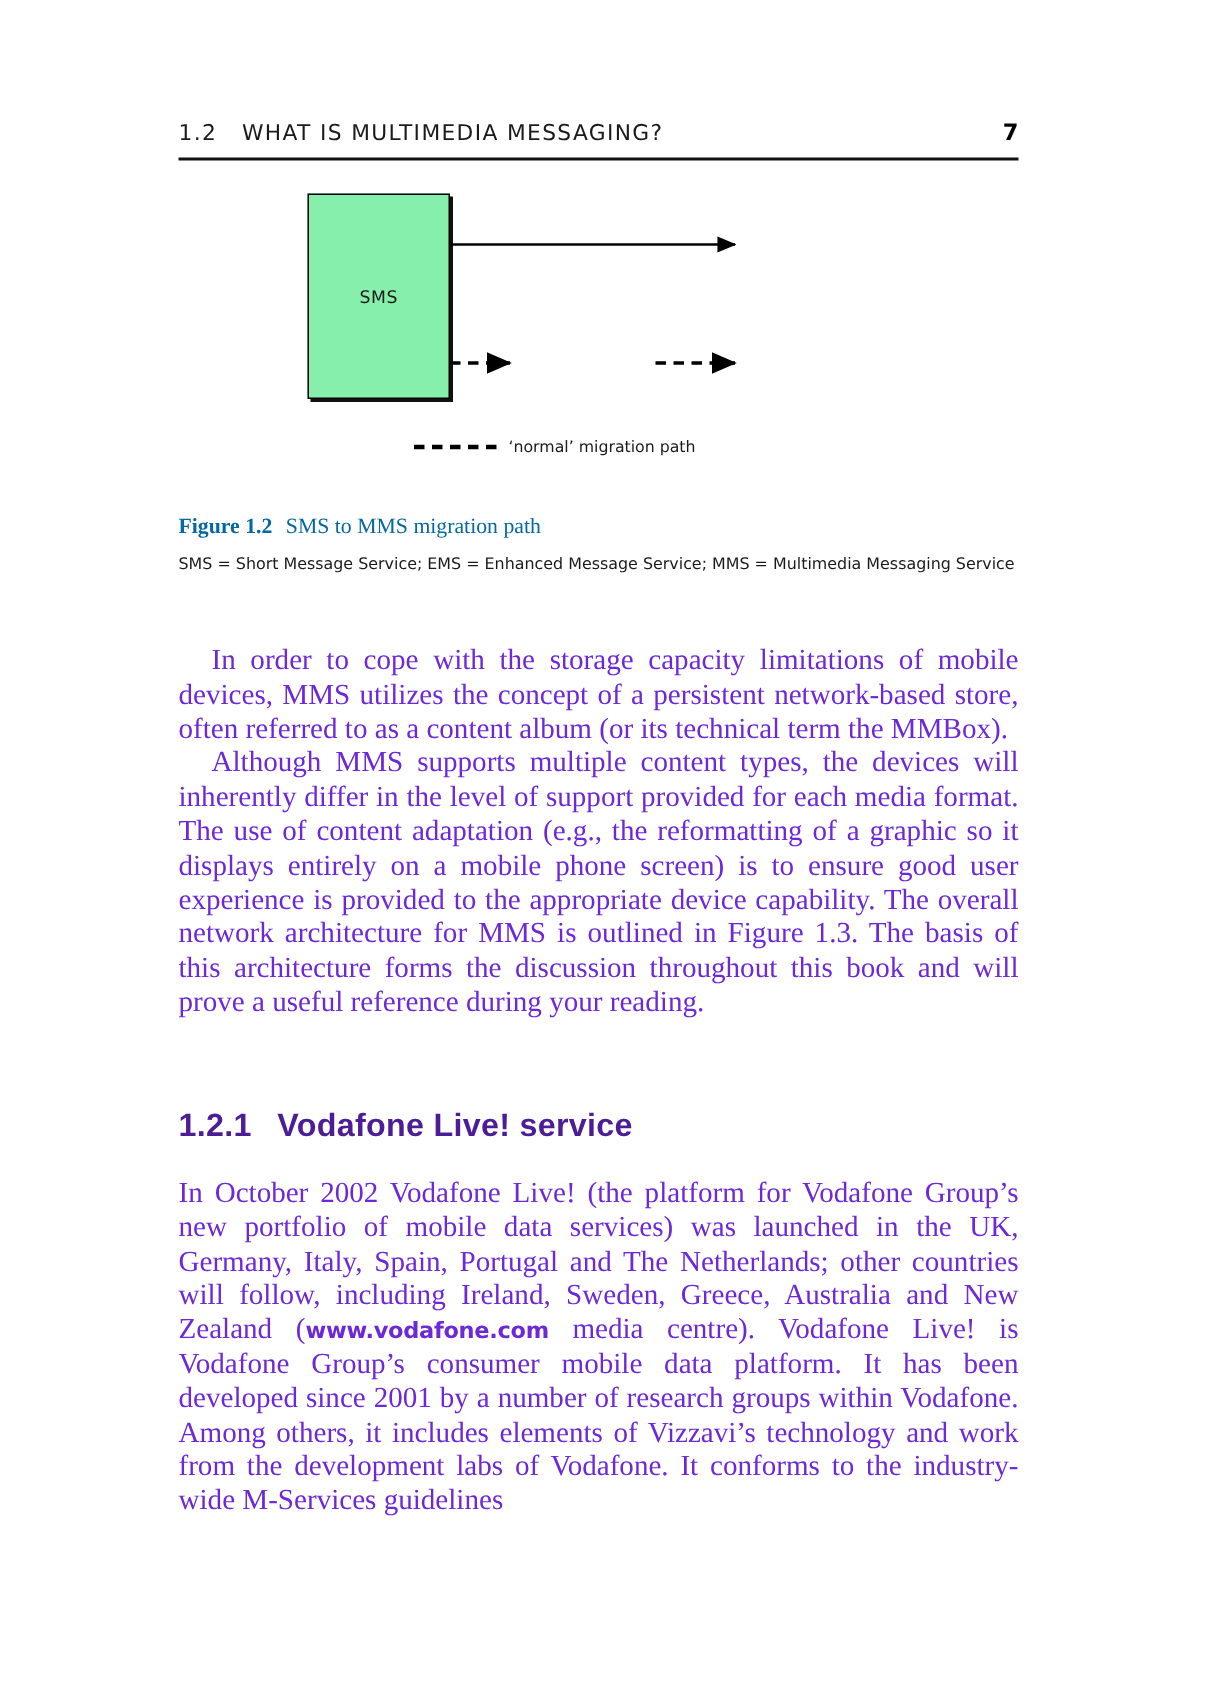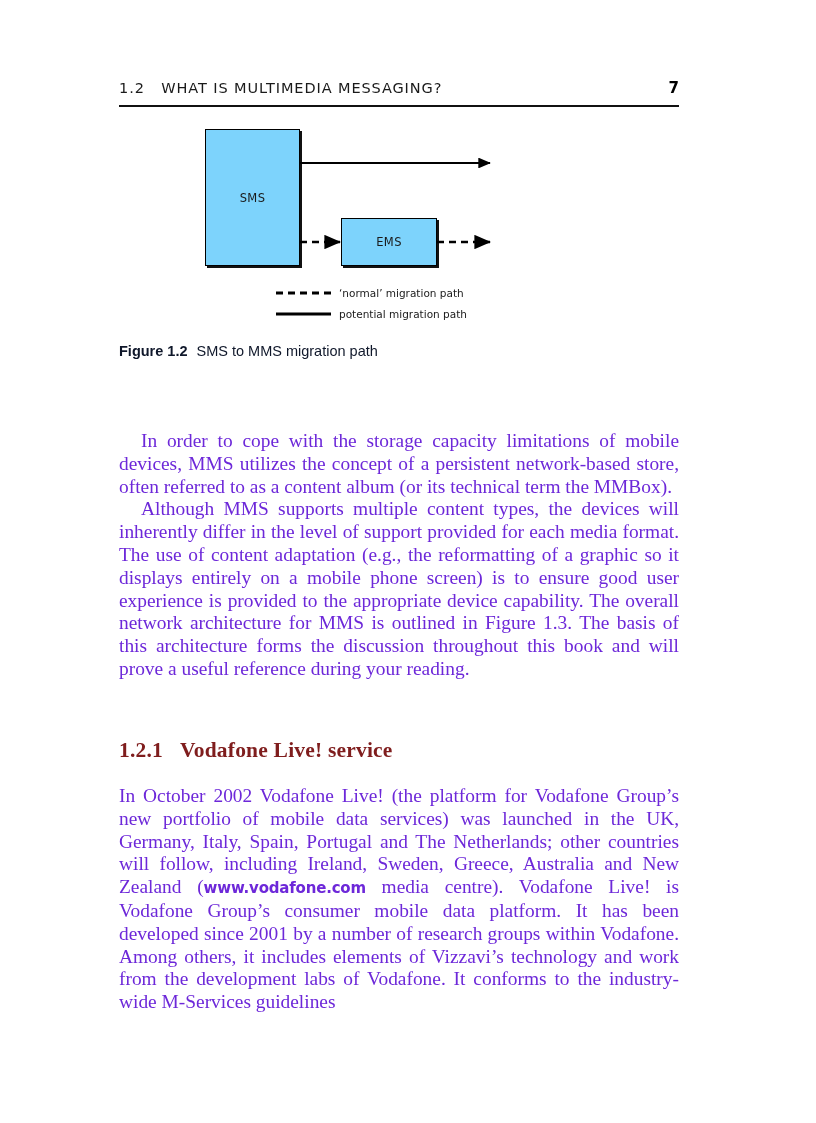--- a/index.html
+++ b/index.html
@@ -69,21 +69,21 @@
     height: 225px;
   }
   .diagram {
     position: absolute;
     left: 0; top: 0;
     width: 560px;
     height: 155px;
   }
   .node {
     position: absolute;
-    background: #7dd3fc;
+    background: #86efac;
     border: 1.6px solid #000;
     box-sizing: border-box;
     box-shadow: 2px 2px 0 #111;
     display: flex;
     align-items: center;
     justify-content: center;
   }
   .node span {
     font-family: "DejaVu Sans", "Liberation Sans", sans-serif;
     font-size: 11.5px;
@@ -104,20 +104,21 @@
 
   
   .legend {
     position: absolute;
     left: 0;
     top: 167px;
     width: 560px;
   }
   .legend-row {
     display: flex;
+    align-items: center;
     height: 21px;
     padding-left: 157px;
   }
   .legend-key {
     width: 57px;
     height: 12px;
     flex: 0 0 57px;
     margin-right: 6px;
     position: relative;
   }
@@ -130,23 +131,23 @@
   }
 
   
   .caption {
     position: absolute;
     left: 119px;
     top: 342px;
     width: 563px;
   }
   .caption-main {
-    font-family: Liberation Sans, sans-serif;
+    font-family: Liberation Serif, serif;
     font-size: 14.5px;
-    color: #0f172a;
+    color: #0369a1;
     line-height: 1.35;
     white-space: nowrap;
   }
   .caption-main .cap-num {
     font-weight: bold;
     margin-right: 9px;
   }
   .caption-note {
     margin-top: 6px;
     font-family: "DejaVu Sans", "Liberation Sans", sans-serif;
@@ -183,25 +184,25 @@
     font-size: 15px;
     letter-spacing: -0.2px;
   }
 
   
   .section-heading {
     position: absolute;
     left: 119px;
     top: 738px;
     width: 560px;
-    font-family: Liberation Serif, serif;
+    font-family: Liberation Sans, sans-serif;
     font-weight: bold;
     font-size: 21.5px;
     letter-spacing: 0.2px;
-    color: #7f1d1d;
+    color: #4c1d95;
     white-space: nowrap;
   }
   .section-heading .sec-num { margin-right: 17px; }
 </style>
 </head>
 <body>
 
 <div class="page">
 
   <div class="runhead">
@@ -213,23 +214,20 @@
   </div>
 
   <div class="figure">
 
     <div class="diagram">
 
       <div class="node" id="node-sms">
         <span>SMS</span>
       </div>
 
-      <div class="node" id="node-ems">
-        <span>EMS</span>
-      </div>
 
 
       <svg class="arrows" viewBox="0 0 560 155" width="560" height="155">
         <defs>
           <marker id="arrowhead" markerWidth="7" markerHeight="6" refX="6.5" refY="3" orient="auto" markerUnits="strokeWidth">
             <path d="M0,0 L7,3 L0,6 z" fill="#000"></path>
           </marker>
         </defs>
 
         <line x1="181" y1="43" x2="371" y2="43" stroke="#000" stroke-width="1.8" marker-end="url(#arrowhead)"></line>
@@ -242,35 +240,28 @@
 
     <div class="legend">
       <div class="legend-row">
         <span class="legend-key">
           <svg width="57" height="12" viewBox="0 0 57 12">
             <line x1="0" y1="6" x2="55" y2="6" stroke="#000" stroke-width="3" stroke-dasharray="7 5"></line>
           </svg>
         </span>
         <span class="legend-label">‘normal’ migration path</span>
       </div>
-      <div class="legend-row">
-        <span class="legend-key">
-          <svg width="57" height="12" viewBox="0 0 57 12">
-            <line x1="0" y1="6" x2="55" y2="6" stroke="#000" stroke-width="3"></line>
-          </svg>
-        </span>
-        <span class="legend-label">potential migration path</span>
-      </div>
     </div>
   </div>
 
   <div class="caption">
     <div class="caption-main">
       <span class="cap-num">Figure 1.2</span><span>SMS to MMS migration path</span>
     </div>
+    <div class="caption-note">SMS = Short Message Service; EMS = Enhanced Message Service; MMS = Multimedia Messaging Service</div>
   </div>
 
   <div class="bodytext" id="para-block-1">
     <p>In order to cope with the storage capacity limitations of mobile devices, MMS utilizes the concept of a persistent network-based store, often referred to as a content album (or its technical term the MMBox).</p>
     <p>Although MMS supports multiple content types, the devices will inherently differ in the level of support provided for each media format. The use of content adaptation (e.g., the reformatting of a graphic so it displays entirely on a mobile phone screen) is to ensure good user experience is provided to the appropriate device capability. The overall network architecture for MMS is outlined in Figure 1.3. The basis of this architecture forms the discussion throughout this book and will prove a useful reference during your reading.</p>
   </div>
 
   <div class="section-heading">
     <span class="sec-num">1.2.1</span><span>Vodafone Live! service</span>
   </div>

